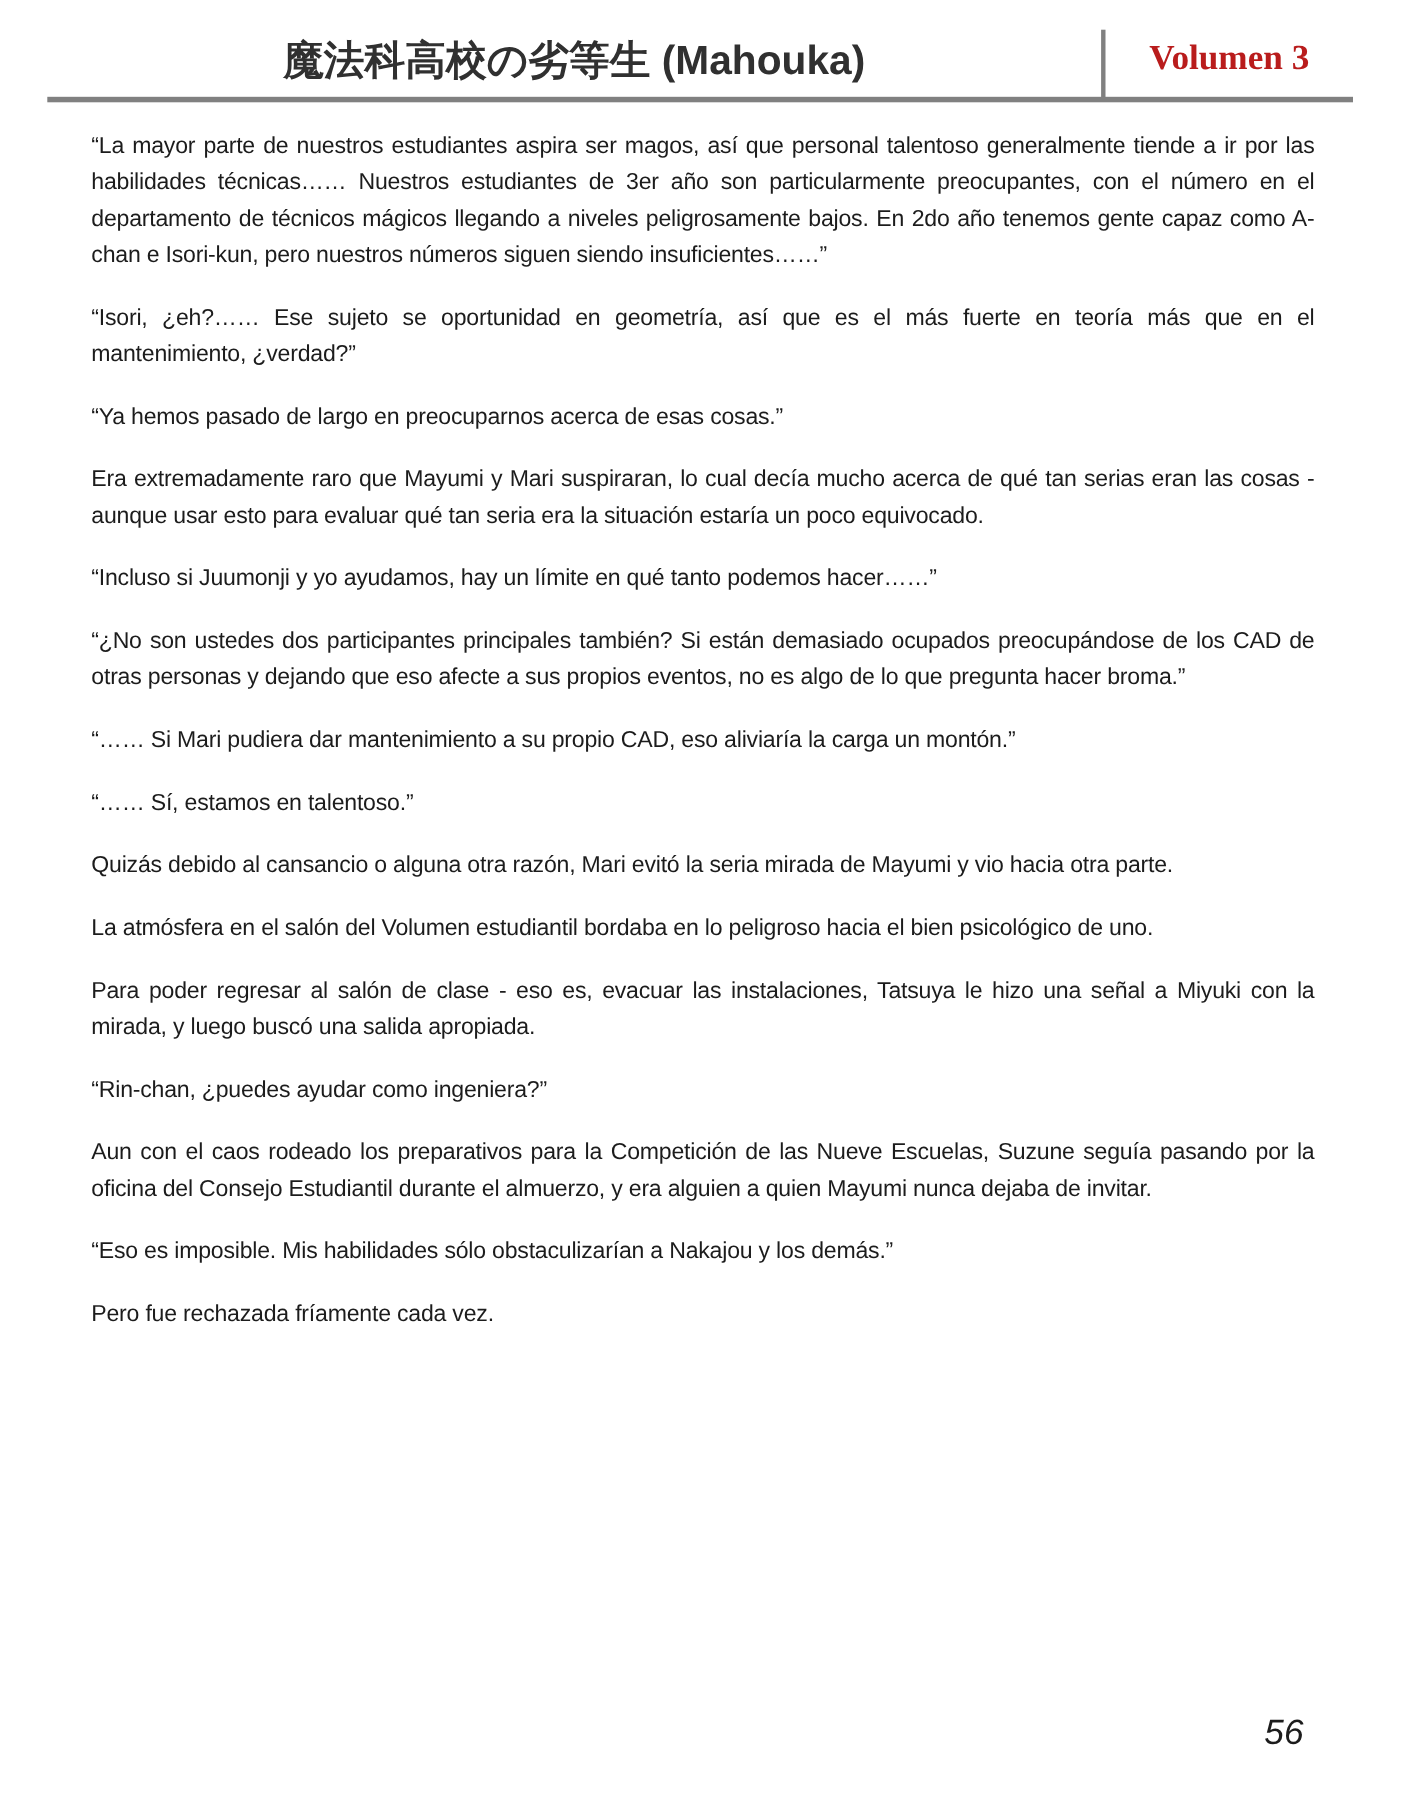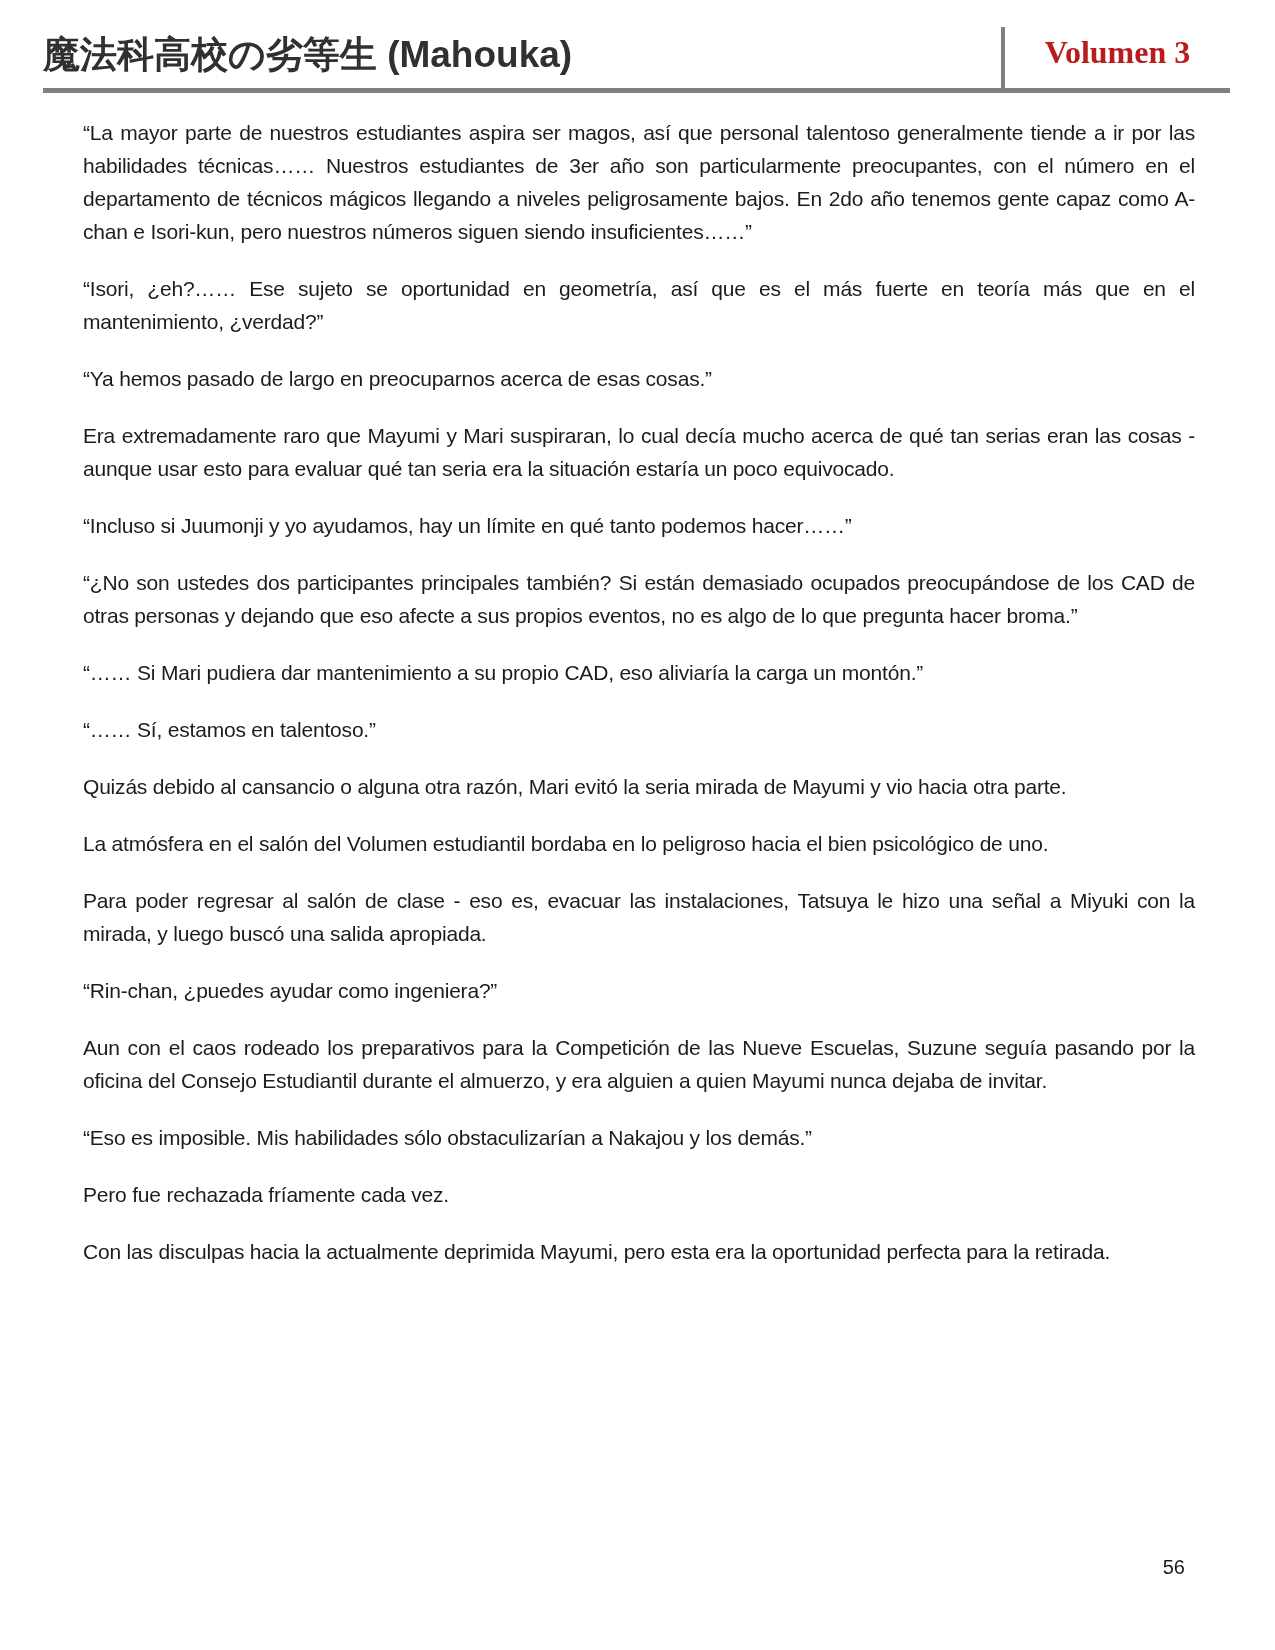--- a/index.html
+++ b/index.html
@@ -11,21 +11,21 @@
     background: #ffffff;
     font-family: "Liberation Sans", sans-serif;
     color: #1c1c1c;
     overflow: hidden;
     margin: 0 auto;
   }
   
   .header { position: absolute; top: 0; left: 0; right: 0; height: 93px; }
   .header-title {
     position: absolute; left: 43px; width: 958px; top: 30px;
-    text-align: left;
+    text-align: center;
     font-size: 37px; font-weight: bold; color: #303030;
     font-family: "Liberation Sans", "DejaVu Sans", sans-serif;
     white-space: nowrap;
   }
   .header-volume {
     position: absolute; left: 1005px; right: 45px; top: 34px;
     text-align: center;
     font-family: "Liberation Serif", serif;
     font-size: 32px; font-weight: bold; color: #b91c1c;
     white-space: nowrap;
@@ -44,21 +44,21 @@
     font-size: 21px;
     line-height: 33px;
     margin: 0 0 24px 0;
     text-align: justify;
     color: #1c1c1c;
     letter-spacing: -0.2px;
   }
   
   .page-number {
     position: absolute; top: 1556px; right: 90px;
-    font-size: 20px; color: #1c1c1c;
+    font-size: 32px; color: #1c1c1c; font-style: italic;
   }
 </style>
 </head>
 <body>
 
 <div class="page">
 
   <header class="header">
     <div class="header-title">魔法科高校の劣等生 (Mahouka)</div>
     <div class="header-divider-v"></div>
@@ -75,18 +75,17 @@
     <p>“¿No son ustedes dos participantes principales también? Si están demasiado ocupados preocupándose de los CAD de otras personas y dejando que eso afecte a sus propios eventos, no es algo de lo que pregunta hacer broma.”</p>
     <p>“…… Si Mari pudiera dar mantenimiento a su propio CAD, eso aliviaría la carga un montón.”</p>
     <p>“…… Sí, estamos en talentoso.”</p>
     <p>Quizás debido al cansancio o alguna otra razón, Mari evitó la seria mirada de Mayumi y vio hacia otra parte.</p>
     <p>La atmósfera en el salón del Volumen estudiantil bordaba en lo peligroso hacia el bien psicológico de uno.</p>
     <p>Para poder regresar al salón de clase - eso es, evacuar las instalaciones, Tatsuya le hizo una señal a Miyuki con la mirada, y luego buscó una salida apropiada.</p>
     <p>“Rin-chan, ¿puedes ayudar como ingeniera?”</p>
     <p>Aun con el caos rodeado los preparativos para la Competición de las Nueve Escuelas, Suzune seguía pasando por la oficina del Consejo Estudiantil durante el almuerzo, y era alguien a quien Mayumi nunca dejaba de invitar.</p>
     <p>“Eso es imposible. Mis habilidades sólo obstaculizarían a Nakajou y los demás.”</p>
     <p>Pero fue rechazada fríamente cada vez.</p>
-    <p>Con las disculpas hacia la actualmente deprimida Mayumi, pero esta era la oportunidad perfecta para la retirada.</p>
   </main>
 
   <div class="page-number">56</div>
 
 </div>
 
 </body></html>

